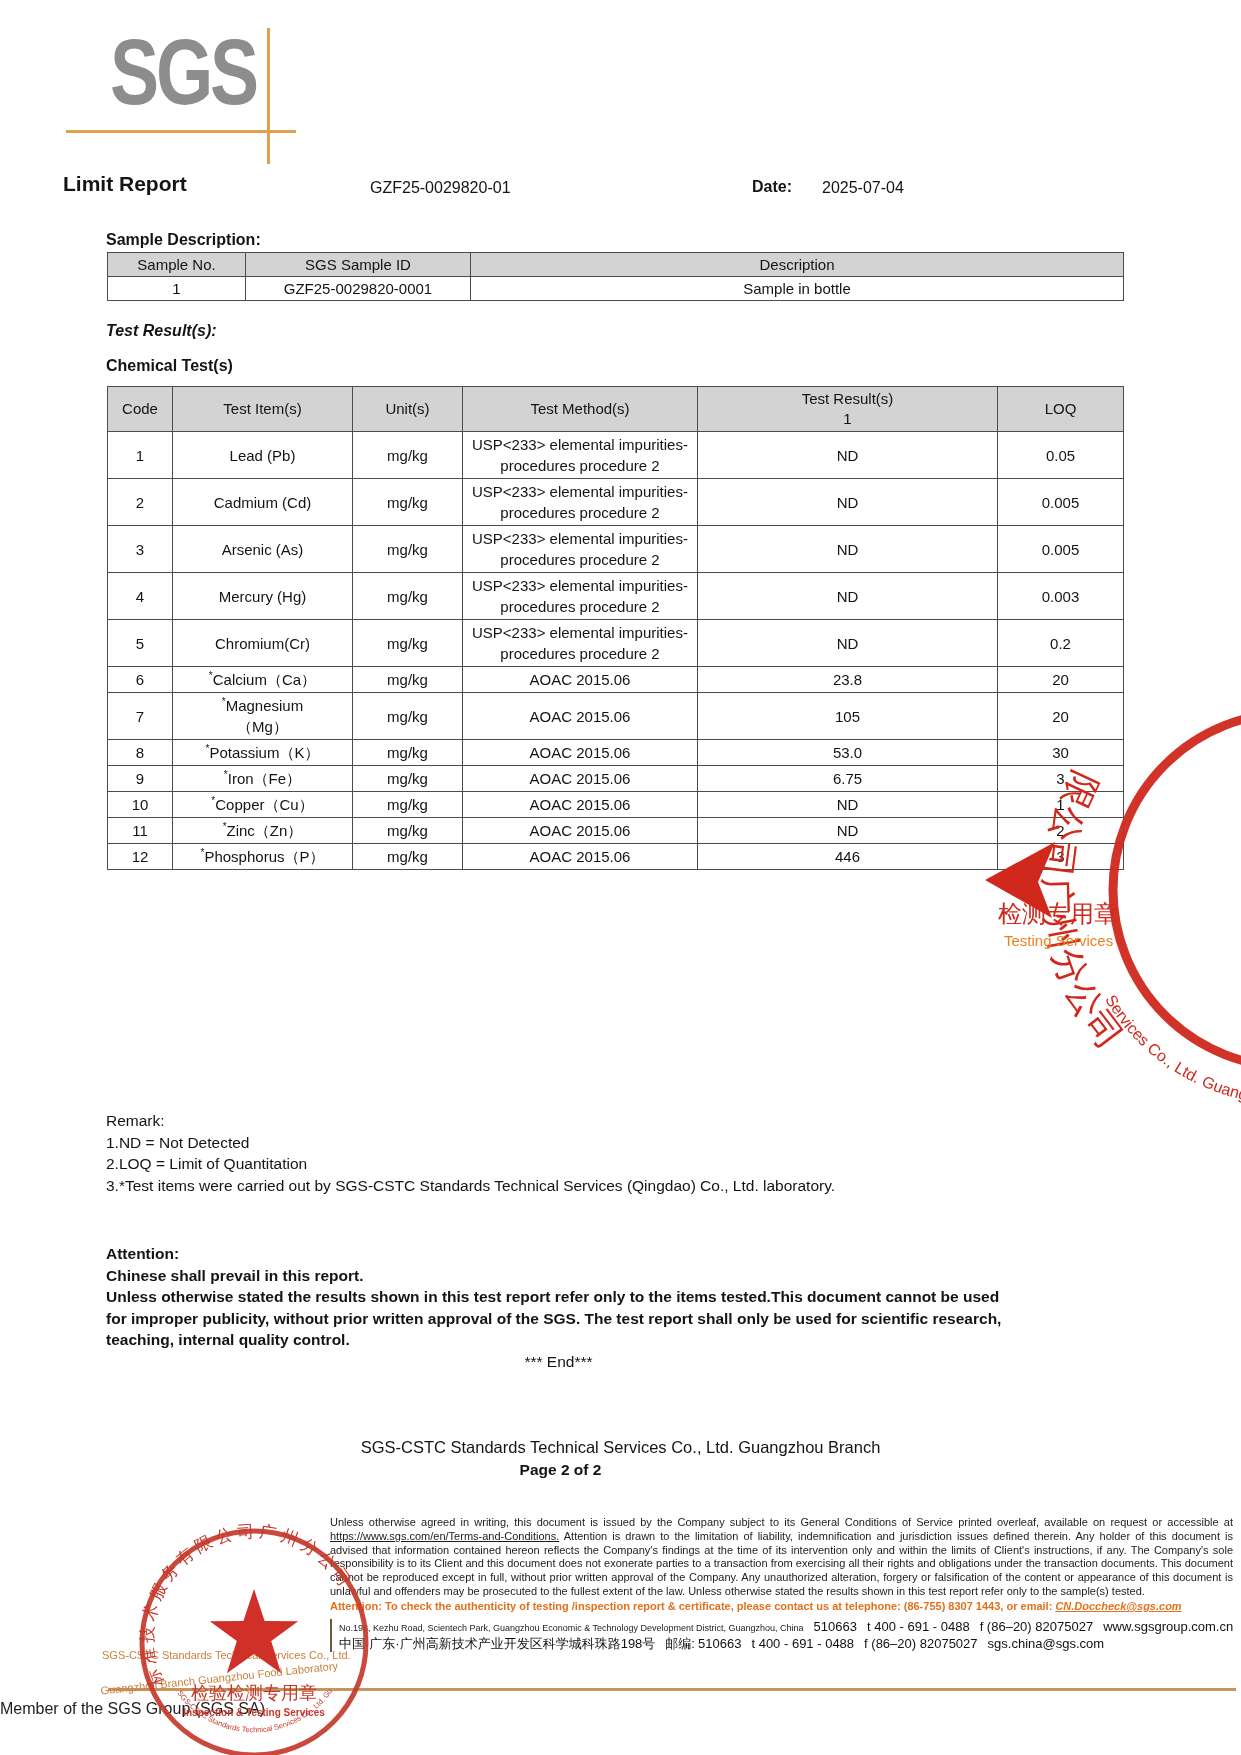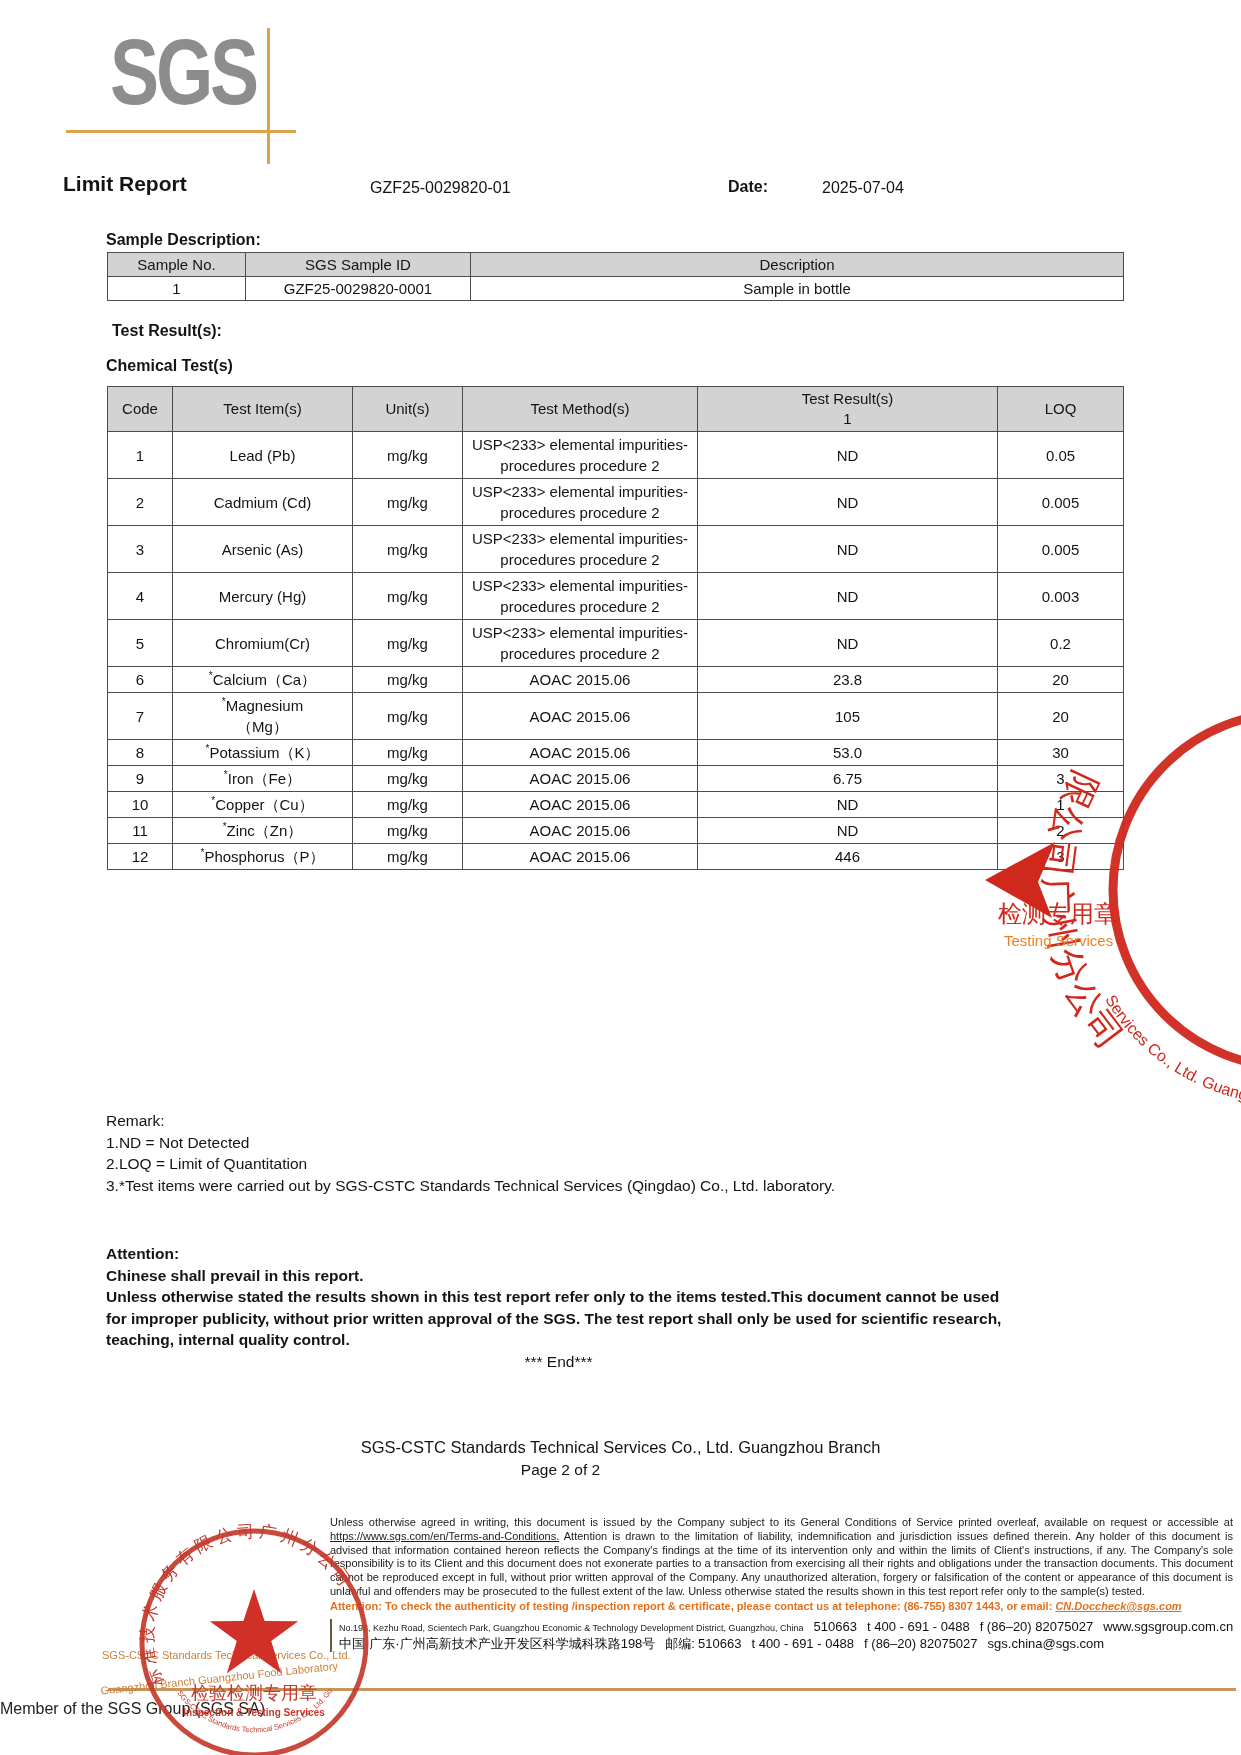--- a/index.html
+++ b/index.html
@@ -11,21 +11,21 @@
   .logo-text {
     position:absolute; left:110px; top:22px; font-size:92px; font-weight:bold;
     color:#8d8d8d; letter-spacing:-4px; transform:scaleX(0.80); transform-origin:left top;
     line-height:100px;
   }
   .logo-vline { position:absolute; left:267px; top:28px; width:3px; height:136px; background:#dca24e; }
   .logo-hline { position:absolute; left:66px; top:130px; width:230px; height:3px; background:#dca24e; }
   
   .title { position:absolute; left:63px; top:172px; font-size:21px; font-weight:bold; }
   .report-no { position:absolute; left:370px; top:179px; font-size:16px; }
-  .date-label { position:absolute; left:728px; top:178px; font-size:16px; font-weight:bold; }
+  .date-label { position:absolute; left:752px; top:178px; font-size:16px; font-weight:bold; }
   .date-value { position:absolute; left:822px; top:179px; font-size:16px; }
   
   .sec-heading { position:absolute; font-size:16px; font-weight:bold; }
   
   table { border-collapse:collapse; table-layout:fixed; }
   .doc-table { position:absolute; left:107px; width:1016px; }
   .doc-table td, .doc-table th {
     border:1.6px solid #4c4c4c; text-align:center; vertical-align:middle;
     font-size:15px; font-weight:normal; padding:2px 4px; line-height:21px;
   }
@@ -37,21 +37,21 @@
   .item-cell { white-space:pre-line; }
   .item-sup { font-size:10px; vertical-align:super; line-height:0; }
   .row-single td { height:24px; }
   .row-double td { height:46px; }
   
   .remark { position:absolute; left:106px; top:1110px; font-size:15.5px; line-height:21.5px; width:1000px; }
   .attention { position:absolute; left:106px; top:1243px; font-size:15.5px; font-weight:bold; line-height:21.5px; width:905px; }
   .end-line { text-align:center; font-weight:normal; }
   
   .footer-company { position:absolute; left:0; top:1438px; width:1241px; text-align:center; font-size:16.5px; }
-  .footer-page { position:absolute; left:0; top:1461px; width:1121px; text-align:center; font-size:15.5px; }
+  .footer-page { position:absolute; left:0; top:1461px; width:1121px; text-align:center; font-size:15.5px;font-weight:bold; }
   
   .fineprint { position:absolute; left:330px; top:1516px; width:903px; font-size:11px; line-height:13.8px; text-align:justify; color:#1c1c1c; }
   .fine-link { text-decoration:underline; }
   .fp-attention { color:#e2711d; font-weight:bold; margin-top:1px; }
   .fp-email { text-decoration:underline;font-style:italic; }
   .addr-block { margin-top:5px; border-left:2px solid #6b5a3a; padding-left:7px; }
   .addr-row { white-space:nowrap; line-height:15px; }
   .addr-small { font-size:9px; color:#222; }
   .addr-big { font-size:13px; color:#111; }
   .addr-gap { display:inline-block; width:10px; }
@@ -93,21 +93,21 @@
     <th>Description</th>
   </tr>
   <tr>
     <td>1</td>
     <td>GZF25-0029820-0001</td>
     <td>Sample in bottle</td>
   </tr>
 </tbody>
   </table>
 
-<div class="sec-heading" style="left:112px; top:322px;">Test Result(s):</div>
+<div class="sec-heading" style="left:106px; top:322px;font-style:italic;">Test Result(s):</div>
 <div class="sec-heading" style="left:106px; top:357px;">Chemical Test(s)</div>
 
 <table class="doc-table chem-table">
   <colgroup>
     <col style="width:65px">
       <col style="width:180px">
       <col style="width:110px">
     <col style="width:235px">
       <col style="width:300px">
       <col style="width:126px">

